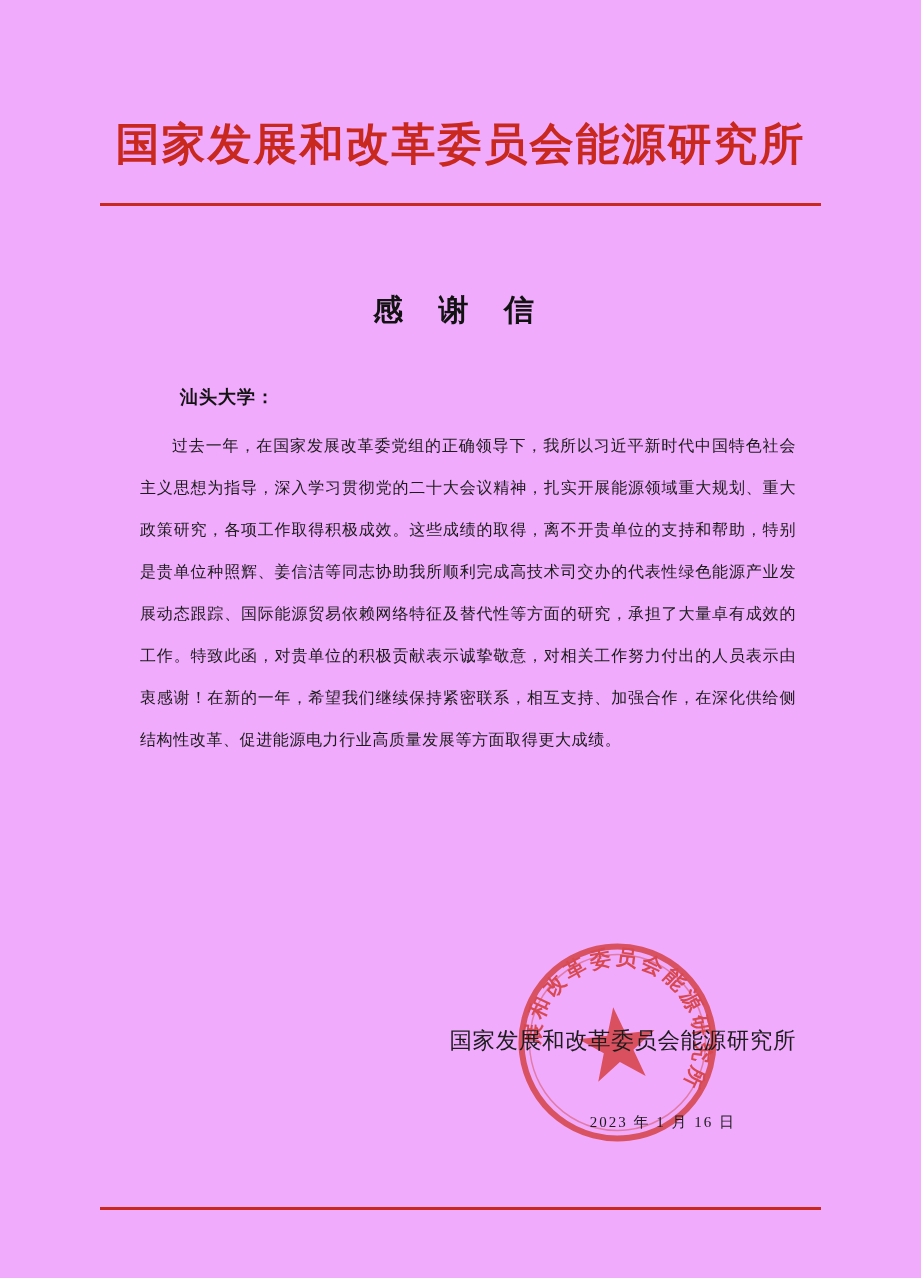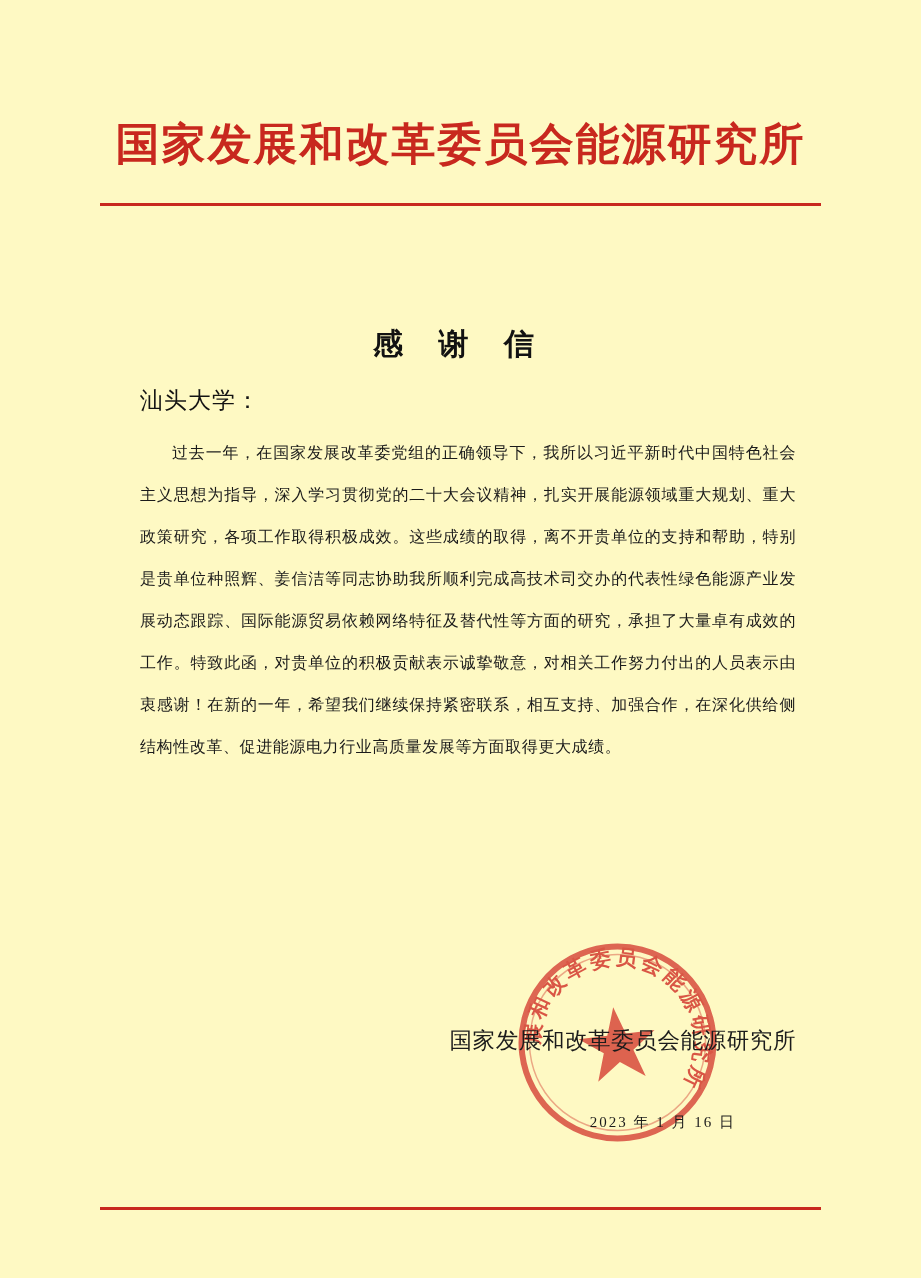--- a/index.html
+++ b/index.html
@@ -14,21 +14,21 @@
     color: #1a1a1a;
     position: relative;
     overflow: hidden;
   }
 
   .page {
     position: relative;
     width: 921px;
     height: 1278px;
     box-sizing: border-box;
-    background: #fef9c3;
+    background: #f0abfc;
   }
 
   
   .letterhead {
     position: absolute;
     left: 0;
     right: 0;
     top: 120px;
     text-align: center;
   }
@@ -63,36 +63,36 @@
     position: absolute;
     left: 0;
     right: 0;
     top: 290px;
     text-align: center;
     font-size: 30px;
     font-weight: 700;
     letter-spacing: 14px;
     color: #121212;
     font-family: "Liberation Serif", "DejaVu Serif", serif;
-    margin-top: 34px;
   }
 
   
   .body-block {
     position: absolute;
     left: 140px;
     right: 125px;
     top: 385px;
   }
   .salutation {
-    font-size: 23px;
-    font-weight: 400;
+    font-size: 18px;
+    font-weight: 700;
     letter-spacing: 1px;
     color: #131313;
     margin-bottom: 16px;
+    margin-left: 40px;
   }
   .paragraph {
     font-size: 16px;
     line-height: 42px;
     text-align: justify;
     text-justify: inter-ideograph;
     text-indent: 2em;
     color: #1b1b1b;
     letter-spacing: 0.6px;
   }

